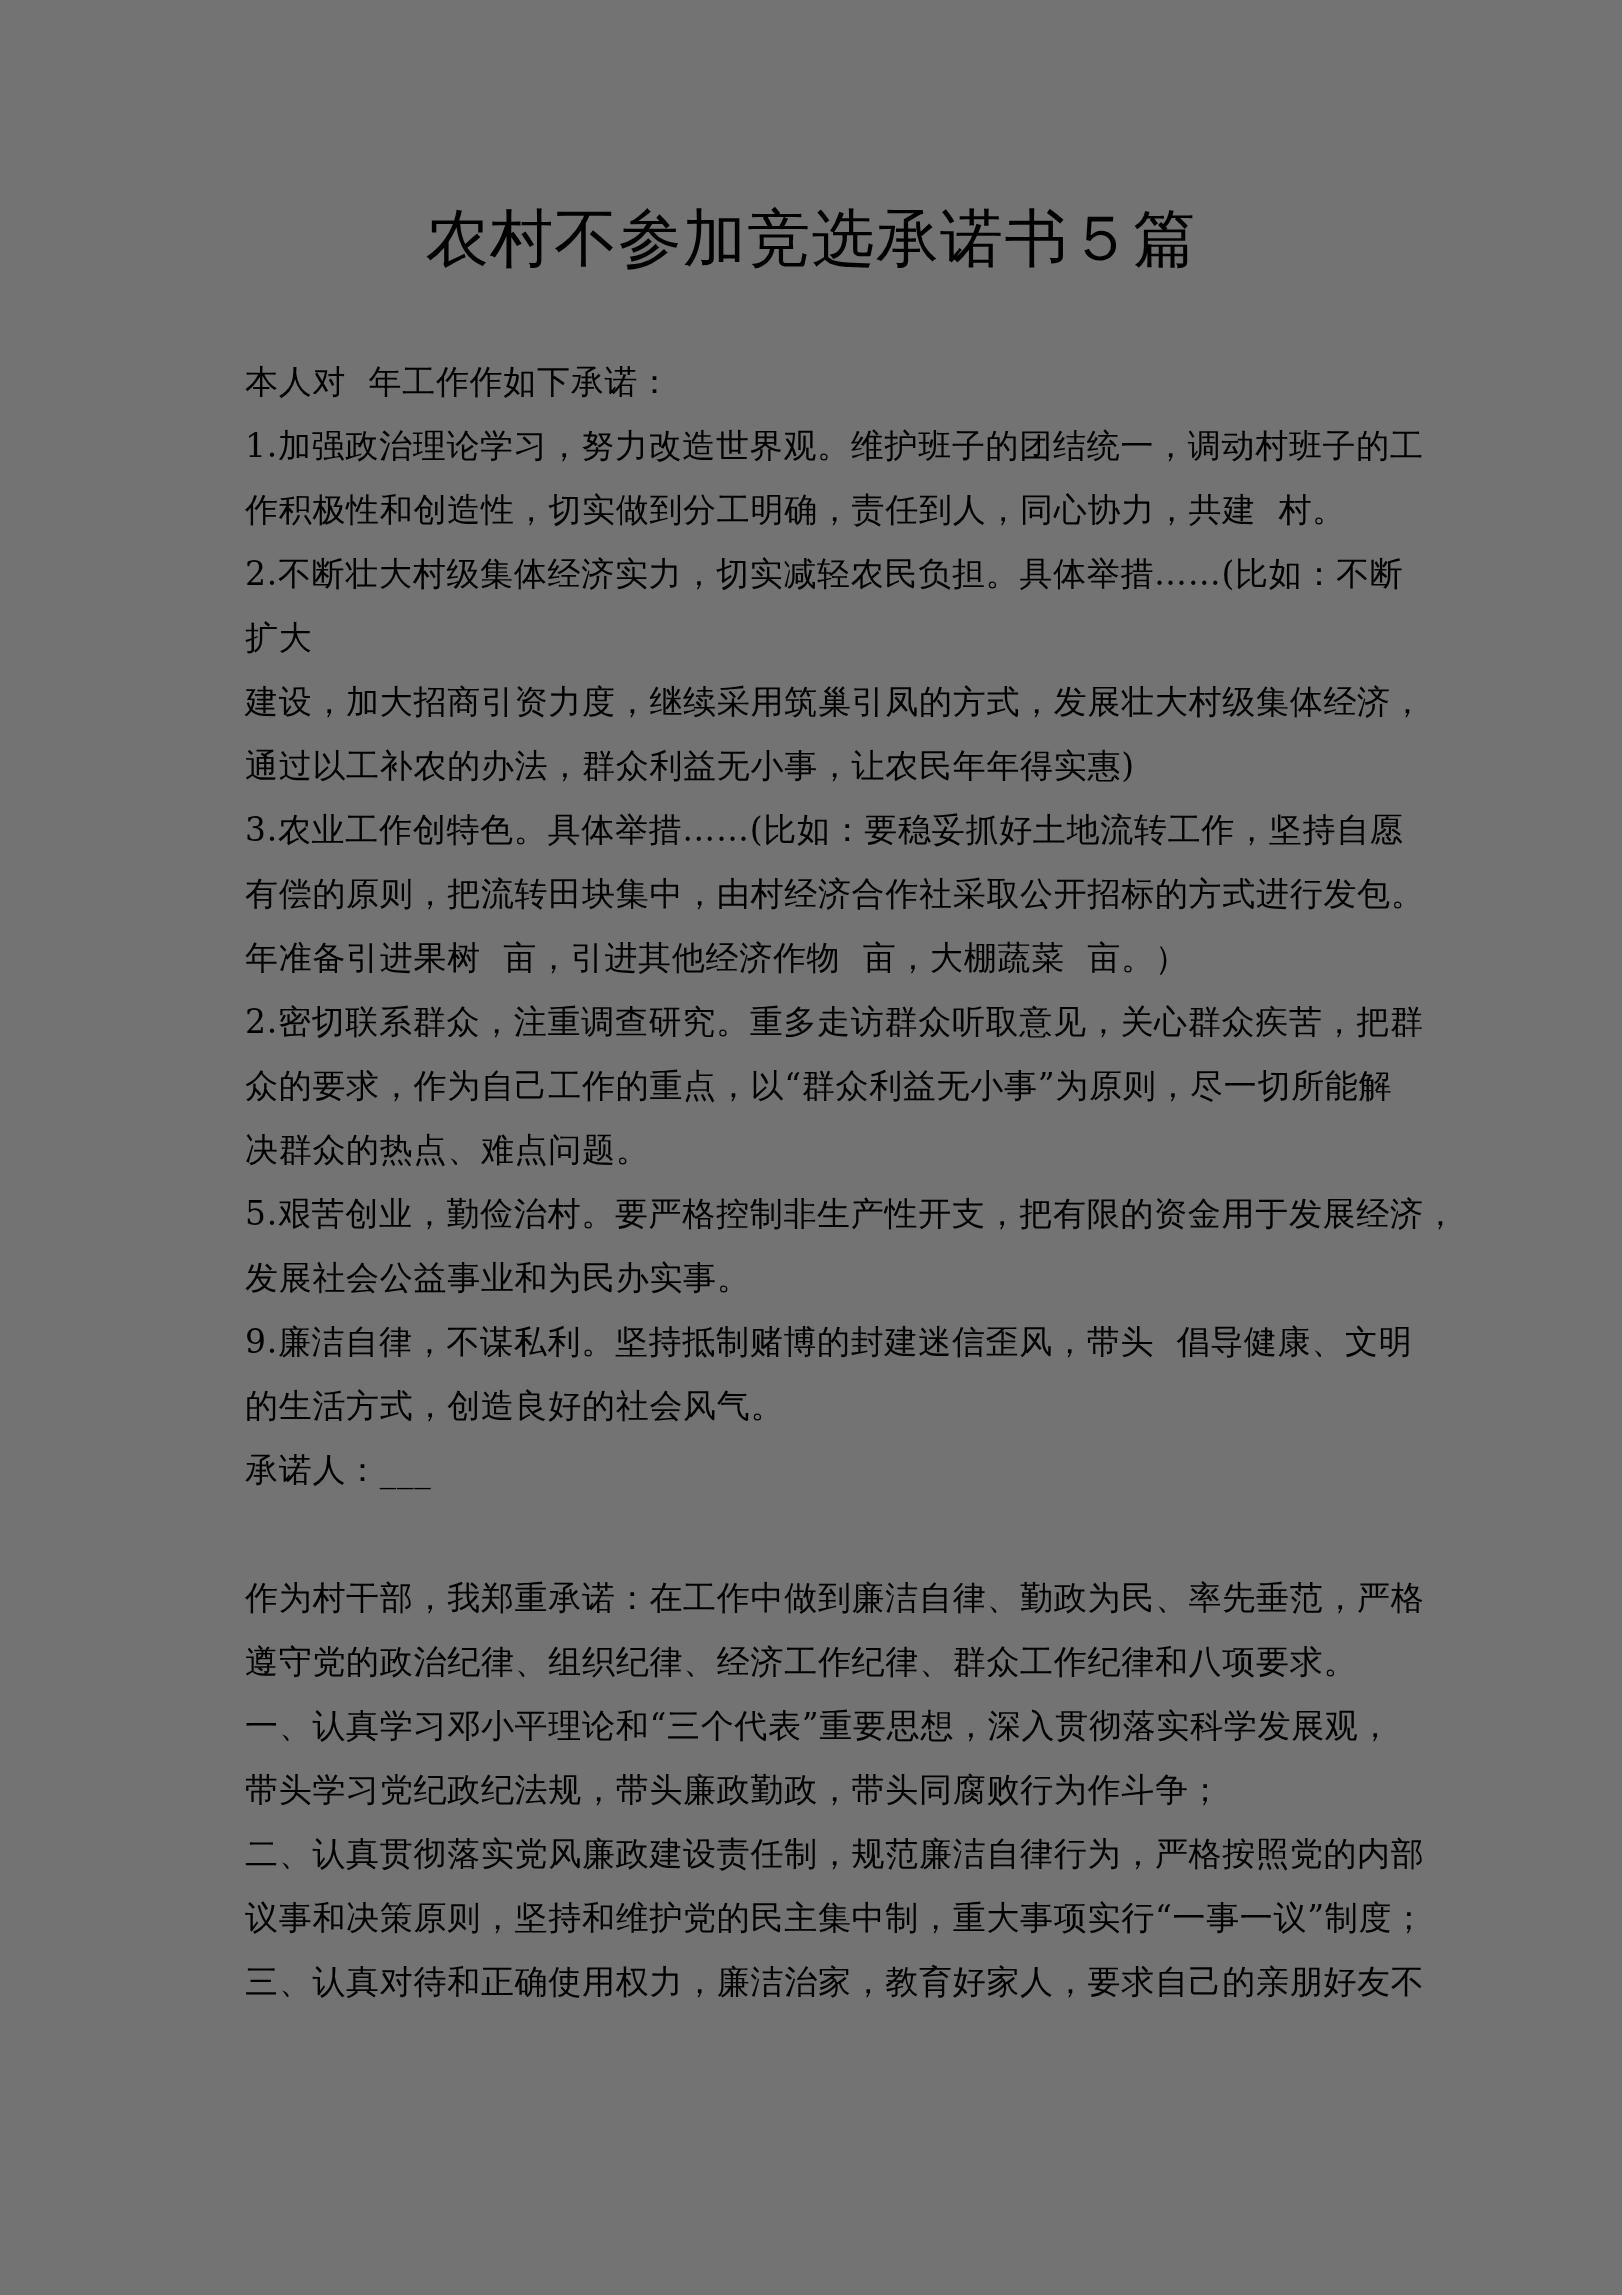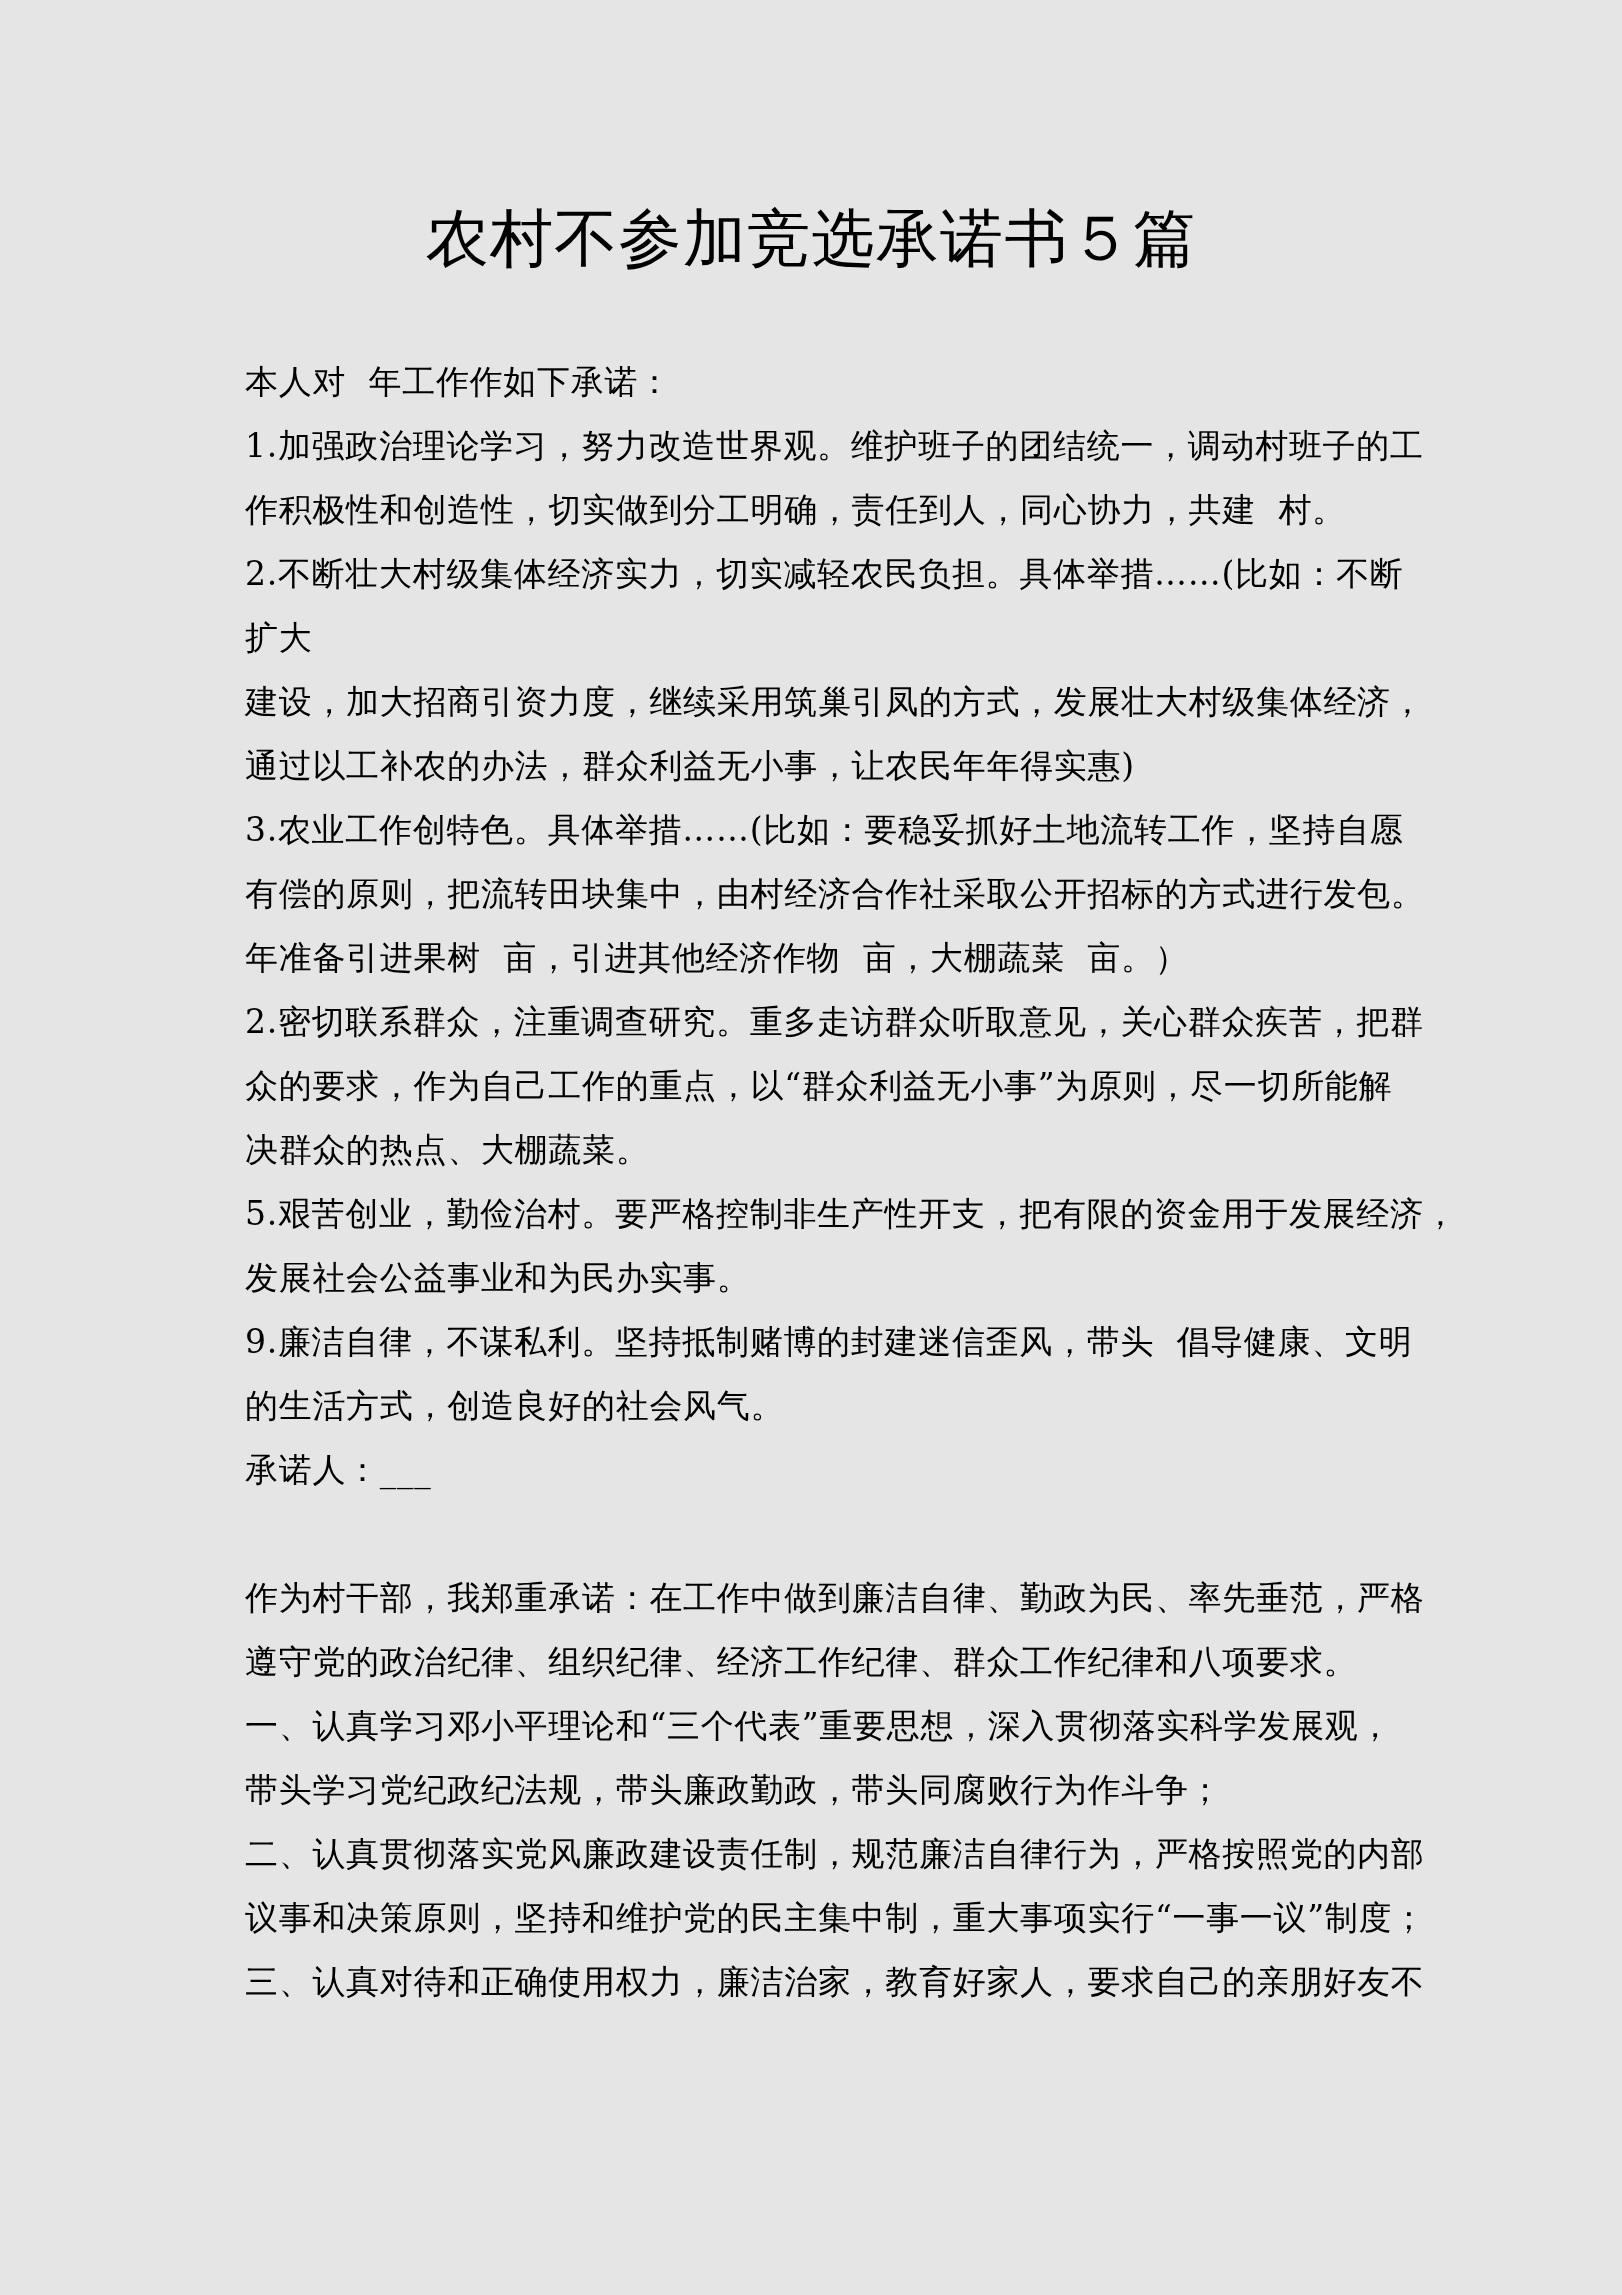--- a/index.html
+++ b/index.html
@@ -12,21 +12,21 @@
       height: 2295px;
       position: relative;
       overflow: hidden;
       font-family: "DejaVu Serif", "Liberation Serif", serif;
       color: #000;
     }
     .page {
       position: absolute;
       left: 0; top: 0;
       width: 1623px; height: 2295px;
-      background: #e5e5e5;
+      background: #737373;
     }
     .title {
       position: absolute;
       left: 0; right: 0;
       top: 196px;
       text-align: center;
       font-size: 63px;
       line-height: 85px;
       letter-spacing: 1.3px;
       font-family: "DejaVu Sans", "Liberation Sans", sans-serif;
@@ -61,21 +61,21 @@
       <div class="line">作积极性和创造性，切实做到分工明确，责任到人，同心协力，共建  村。</div>
       <div class="line">2.不断壮大村级集体经济实力，切实减轻农民负担。具体举措……(比如：不断</div>
       <div class="line">扩大</div>
       <div class="line">建设，加大招商引资力度，继续采用筑巢引凤的方式，发展壮大村级集体经济，</div>
       <div class="line">通过以工补农的办法，群众利益无小事，让农民年年得实惠)</div>
       <div class="line">3.农业工作创特色。具体举措……(比如：要稳妥抓好土地流转工作，坚持自愿</div>
       <div class="line">有偿的原则，把流转田块集中，由村经济合作社采取公开招标的方式进行发包。</div>
       <div class="line">年准备引进果树  亩，引进其他经济作物  亩，大棚蔬菜  亩。）</div>
       <div class="line">2.密切联系群众，注重调查研究。重多走访群众听取意见，关心群众疾苦，把群</div>
       <div class="line">众的要求，作为自己工作的重点，以“群众利益无小事”为原则，尽一切所能解</div>
-      <div class="line">决群众的热点、大棚蔬菜。</div>
+      <div class="line">决群众的热点、难点问题。</div>
       <div class="line">5.艰苦创业，勤俭治村。要严格控制非生产性开支，把有限的资金用于发展经济，</div>
       <div class="line">发展社会公益事业和为民办实事。</div>
       <div class="line">9.廉洁自律，不谋私利。坚持抵制赌博的封建迷信歪风，带头  倡导健康、文明</div>
       <div class="line">的生活方式，创造良好的社会风气。</div>
       <div class="line">承诺人：___</div>
     </div>
 
     <div class="gap"></div>
 
     <div>

